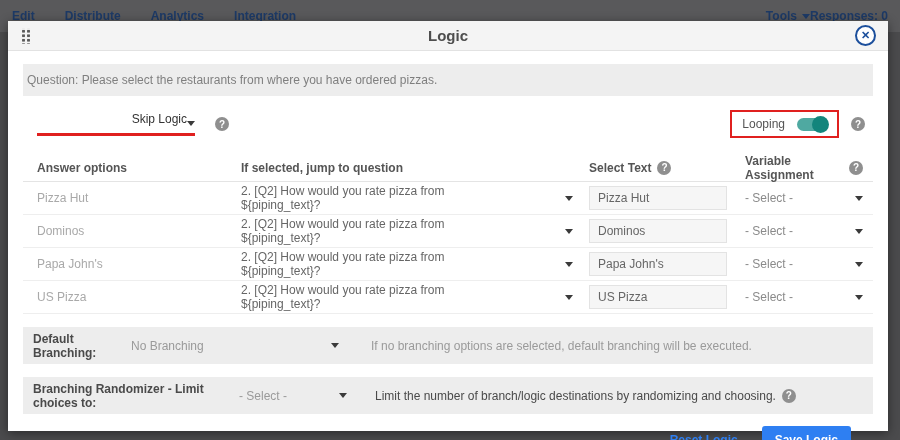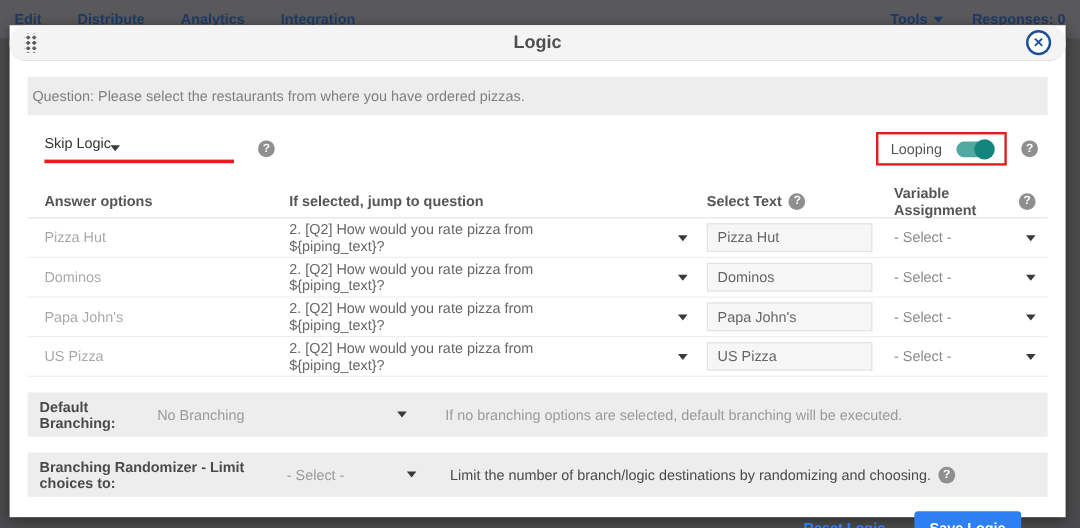--- a/index.html
+++ b/index.html
@@ -4,41 +4,41 @@
 <style>
   * { margin:0; padding:0; box-sizing:border-box; }
   html,body { width:900px; height:440px; overflow:hidden; }
   body { background:#4b4b4d; font-family:"Liberation Sans", sans-serif; position:relative; }
 
   
   .topbar { height:18px; background:#59595b; display:flex; align-items:center; justify-content:space-between; padding:16px 12px; }
   .topbar-left { display:flex; gap:30px; }
   .nav-item { color:#1d3a66; font-size:12px; font-weight:bold; cursor:pointer; line-height:16px; }
   .nav-item.active { text-decoration:underline; }
-  .topbar-right { display:flex; gap:24px; align-items:center; }
+  .topbar-right { display:flex; align-items:center; }
   .tools-wrap { display:flex; align-items:center; gap:5px; color:#1d3a66; font-size:12px; font-weight:bold; cursor:pointer; }
   .caret { width:0; height:0; border-left:4px solid transparent; border-right:4px solid transparent; border-top:5px solid #3a3a3a; display:inline-block; }
   .caret.navy { border-top-color:#1d3a66; }
   .responses { color:#1d3a66; font-size:12px; font-weight:bold; }
 
   
   .modal { position:absolute; left:8px; top:21px; right:12px; bottom:9px; background:#fff; box-shadow:0 2px 10px rgba(0,0,0,.45); }
-  .modal-header { height:30px; background:#f4f4f4; border-bottom:1px solid #e2e2e2; display:flex; align-items:center; position:relative;border-radius:14px; }
+  .modal-header { height:30px; background:#f4f4f4; border-bottom:1px solid #e2e2e2; display:flex; align-items:center; position:relative; }
   .drag-handle { width:11px; height:16px; margin-left:12px; cursor:move;
     background-image:radial-gradient(#5a5a5a 1.4px, transparent 1.5px); background-size:5px 4.5px; background-position:1px 1px; }
   .modal-title { position:absolute; left:0; right:0; text-align:center; font-size:15px; font-weight:bold; color:#4e4e4e; }
   .close-btn { position:absolute; right:12px; top:4px; width:21px; height:21px; border:2px solid #1c4f9c; border-radius:50%; color:#1c4f9c; font-size:11px; font-weight:bold; display:flex; align-items:center; justify-content:center; cursor:pointer; background:#fff; }
 
   .modal-body { padding:0 15px; }
 
   .question-banner { margin-top:13px; background:#ededed; color:#7f7f7f; font-size:12px; padding:9px 4px; }
 
   .logic-type-row { display:flex; justify-content:space-between; align-items:center; margin-top:14px; padding:0 8px 0 14px; }
   .logic-left { display:flex; align-items:center; gap:20px; }
-  .skip-select { width:158px; display:flex; justify-content:flex-start; align-items:flex-end; padding-bottom:7px; border-bottom:3px solid #e0201f; cursor:pointer; }
+  .skip-select { width:158px; display:flex; justify-content:flex-end; align-items:flex-end; padding-bottom:7px; border-bottom:3px solid #e0201f; cursor:pointer; }
   .skip-select .label { font-size:12px; color:#333; }
   .help-icon { width:14px; height:14px; border-radius:50%; background:#8f8f8f; color:#fff; font-size:10px; font-weight:bold; display:inline-flex; align-items:center; justify-content:center; flex:0 0 auto; cursor:pointer; }
   .logic-right { display:flex; align-items:center; gap:12px; }
   .looping-box { display:flex; align-items:center; gap:12px; border:2px solid #e0201f; padding:5px 10px; }
   .looping-label { font-size:12px; color:#555; }
   .toggle { width:30px; height:13px; border-radius:7px; background:#4fa9a1; position:relative; cursor:pointer; }
   .toggle::after { content:""; position:absolute; right:-2px; top:-2px; width:17px; height:17px; border-radius:50%; background:#13857c; }
 
   
   .ltable { margin-top:16px; }

